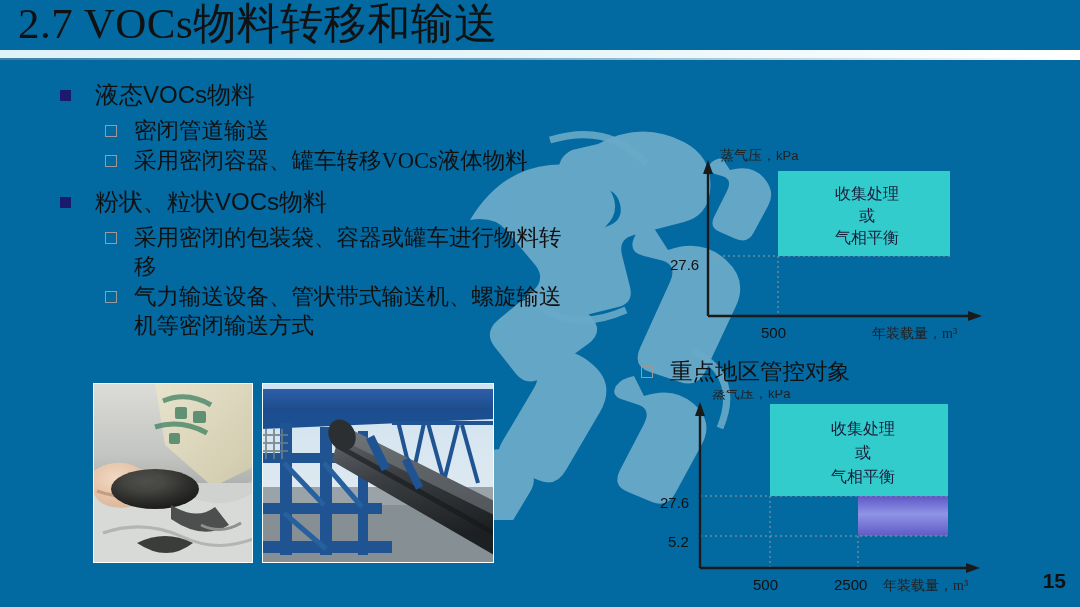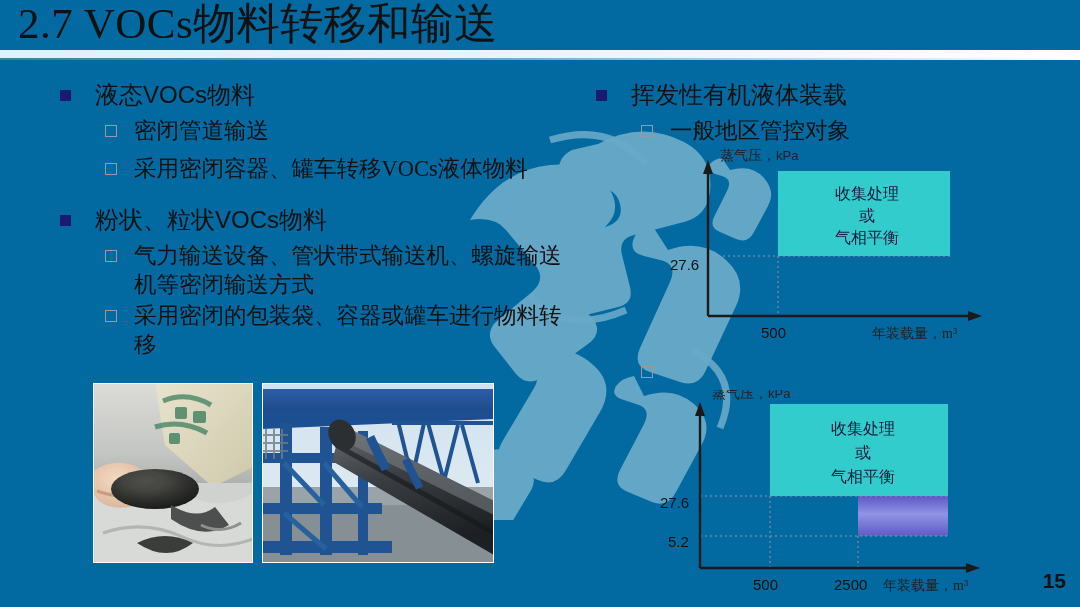--- a/index.html
+++ b/index.html
@@ -113,38 +113,38 @@
 
     <div>
       <div class="l1">
         <span class="mark"></span>
         <span class="txt">液态VOCs物料</span>
       </div>
       <div class="l2" style="margin-top:1px;">
         <span class="mark"></span>
         <span class="txt">密闭管道输送</span>
       </div>
-      <div class="l2" style="margin-top:9px;">
+      <div class="l2" style="margin-top:1px;">
         <span class="mark"></span>
         <span class="txt" style="max-width:430px;">采用密闭容器、罐车转移VOCs液体物料</span>
       </div>
     </div>
 
-    <div style="margin-top:18px;">
+    <div style="margin-top:8px;">
       <div class="l1">
         <span class="mark"></span>
         <span class="txt">粉状、粒状VOCs物料</span>
       </div>
+      <div class="l2" style="margin-top:2px;">
+        <span class="mark"></span>
+        <span class="txt" style="max-width:440px;">采用密闭的包装袋、容器或罐车进行物料转移</span>
+      </div>
       <div class="l2" style="margin-top:1px;">
         <span class="mark"></span>
         <span class="txt" style="max-width:440px;">气力输送设备、管状带式输送机、螺旋输送机等密闭输送方式</span>
-      </div>
-      <div class="l2" style="margin-top:2px;">
-        <span class="mark"></span>
-        <span class="txt" style="max-width:440px;">采用密闭的包装袋、容器或罐车进行物料转移</span>
       </div>
     </div>
   </div>
 
   <div class="photo" style="left:93px;top:383px;width:160px;height:180px;">
     <svg width="160" height="180" viewBox="0 0 160 180" aria-hidden="true">
       <defs>
         <linearGradient id="bagG" x1="0" y1="0" x2="1" y2="1">
           <stop offset="0%" stop-color="#e8e3cd"></stop>
             <stop offset="100%" stop-color="#cfc9ab"></stop>
@@ -250,30 +250,20 @@
       <ellipse cx="80" cy="52" rx="13" ry="16" fill="#2b2f32" transform="rotate(-28 80 52)"></ellipse>
 
       <g fill="#1f5391">
         <rect x="104" y="56" width="9" height="36" transform="rotate(-26 104 56)"></rect>
         <rect x="140" y="78" width="8" height="32" transform="rotate(-26 140 78)"></rect>
       </g>
       <rect width="232" height="180" fill="none" stroke="#ffffff" stroke-width="2"></rect>
     </svg>
   </div>
 
-  <div class="blk" style="left:596px;top:76px;width:470px;">
-    <div class="l1">
-      <span class="mark"></span>
-      <span class="txt">挥发性有机液体装载</span>
-    </div>
-    <div class="l2" style="margin-top:1px;">
-      <span class="mark"></span>
-      <span class="txt">一般地区管控对象</span>
-    </div>
-  </div>
 
   <div class="chart" style="left:660px;top:144px;">
     <svg width="350" height="210" viewBox="0 0 350 210">
 
       <rect x="118" y="27" width="172" height="85" fill="#33CCCC"></rect>
 
       <g stroke="#9a9a9a" stroke-width="1" stroke-dasharray="2 3" fill="none">
         <path d="M48 112 H290"></path>
         <path d="M118 112 V172"></path>
       </g>
@@ -295,20 +285,21 @@
         <text x="207" y="55">收集处理</text>
         <text x="207" y="77">或</text>
         <text x="207" y="99">气相平衡</text>
       </g>
     </svg>
   </div>
 
   <div class="blk" style="left:641px;top:357px;width:430px;">
     <div class="l2" style="margin-left:0;">
       <span class="mark"></span>
+      <span class="txt">重点地区管控对象</span>
     </div>
   </div>
 
   <div class="chart" style="left:650px;top:390px;">
     <svg width="370" height="210" viewBox="0 0 370 210">
       <defs>
         <linearGradient id="purpleGrad" x1="0" y1="0" x2="0" y2="1">
           <stop offset="0%" stop-color="#5d57c6"></stop>
           <stop offset="45%" stop-color="#9094e6"></stop>
           <stop offset="100%" stop-color="#5f5ac4"></stop>

